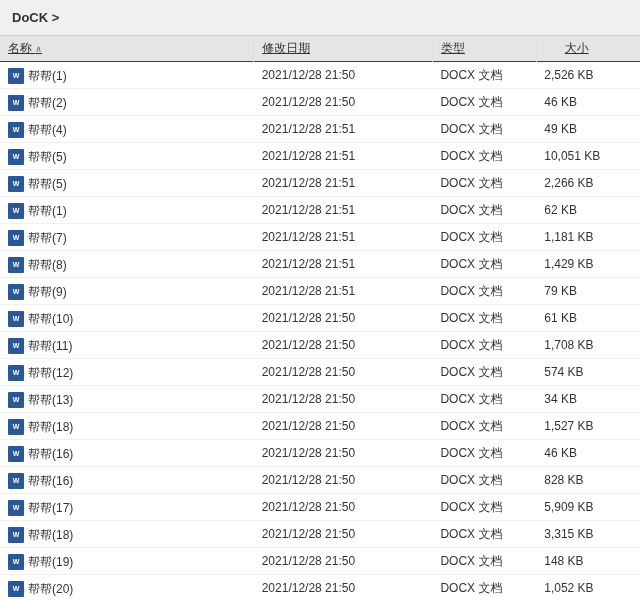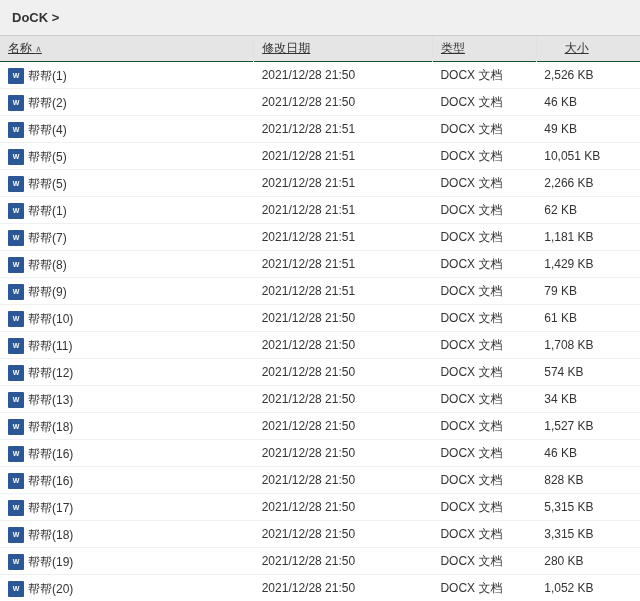--- a/index.html
+++ b/index.html
@@ -264,39 +264,39 @@
           <td>DOCX 文档</td>
           <td>828 KB</td>
         </tr>
         <tr>
           <td><span class="file-icon">
               <span class="docx-icon">W</span>
               <span>帮帮(17)</span>
             </span></td>
           <td>2021/12/28 21:50</td>
           <td>DOCX 文档</td>
-          <td>5,315 KB</td>
+          <td>5,909 KB</td>
         </tr>
         <tr>
           <td><span class="file-icon">
               <span class="docx-icon">W</span>
               <span>帮帮(18)</span>
             </span></td>
           <td>2021/12/28 21:50</td>
           <td>DOCX 文档</td>
           <td>3,315 KB</td>
         </tr>
         <tr>
           <td><span class="file-icon">
               <span class="docx-icon">W</span>
               <span>帮帮(19)</span>
             </span></td>
           <td>2021/12/28 21:50</td>
           <td>DOCX 文档</td>
-          <td>280 KB</td>
+          <td>148 KB</td>
         </tr>
         <tr>
           <td><span class="file-icon">
               <span class="docx-icon">W</span>
               <span>帮帮(20)</span>
             </span></td>
           <td>2021/12/28 21:50</td>
           <td>DOCX 文档</td>
           <td>1,052 KB</td>
         </tr>

